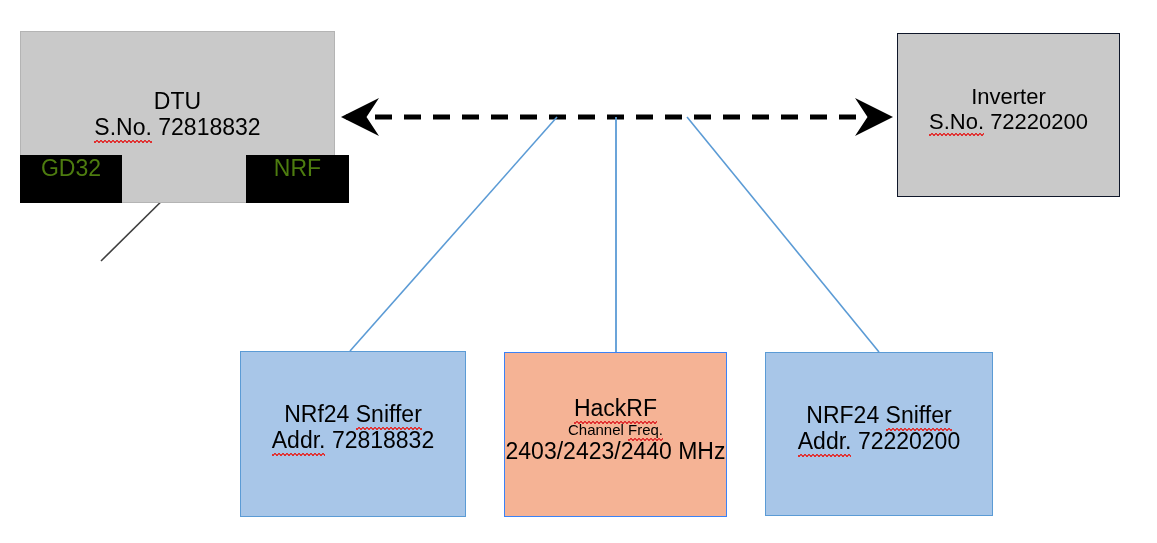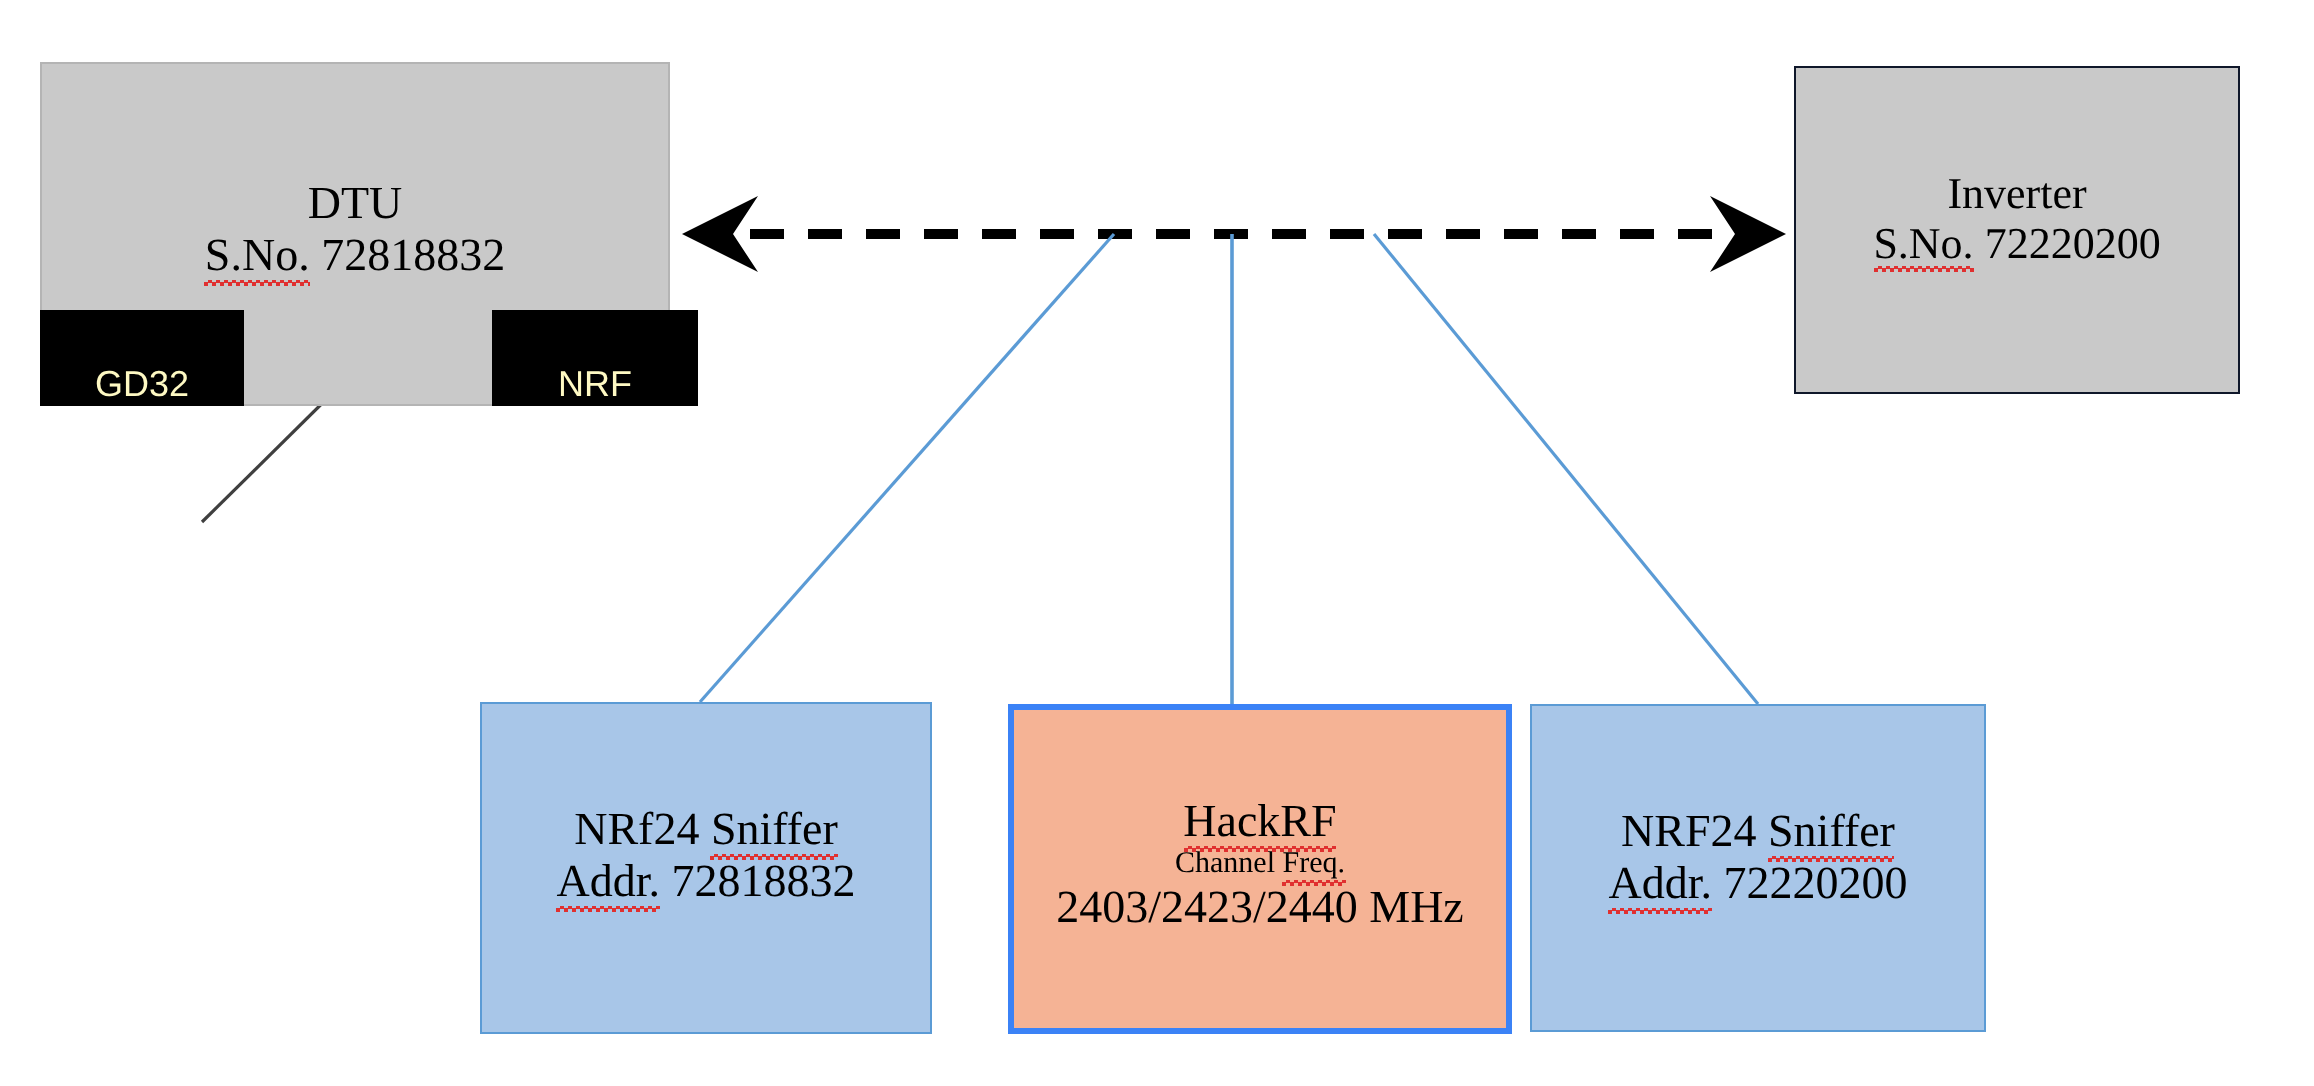--- a/index.html
+++ b/index.html
@@ -20,21 +20,20 @@
   .box {
     position: absolute;
     box-sizing: border-box;
     display: flex;
     flex-direction: column;
     align-items: center;
     justify-content: center;
     text-align: center;
     color: #000000;
     line-height: 1.12;
-    font-family: Liberation Serif, serif;
   }
 
   
   #dtu-box {
     left: 20px; top: 31px;
     width: 315px; height: 172px;
     background: #c9c9c9;
     border: 1px solid #b4b4b4;
     justify-content: flex-start;
     padding-top: 57px;
@@ -50,25 +49,25 @@
     justify-content: flex-start;
     padding-top: 51px;
   }
   #inverter-title { font-size: 22px; }
   #inverter-serial { font-size: 22px; }
 
   
   .chip {
     position: absolute;
     background: #000000;
-    color: #fef9c3;
+    color: #4d7c0f;
     display: flex;
-    align-items: flex-end;
+    align-items: flex-start;
     justify-content: center;
-    font-size: 18px;
+    font-size: 23px;
     box-sizing: border-box;
   }
   #gd32-box { left: 20px; top: 155px; width: 102px; height: 48px; }
   #nrf-box  { left: 230px; top: 155px; width: 103px; height: 48px; margin-left: 16px; }
 
   
   #logic-box {
     left: 20px; top: 261px;
     width: 162px; height: 73px;
     background: #a9d18e;
@@ -83,23 +82,23 @@
     background: #a8c6e8;
     border: 1px solid #5b9bd5;
     justify-content: flex-start;
     padding-top: 50px;
   }
   #sniffer-left-box .l1,
   #sniffer-left-box .l2 { font-size: 23px; }
 
   #hackrf-box {
     left: 504px; top: 352px;
-    width: 252px; height: 165px;
+    width: 223px; height: 165px;
     background: #f5b395;
-    border: 3px solid #3b82f6;
+    border: 1px solid #3b82f6;
     justify-content: flex-start;
     padding-top: 43px;
   }
   #hackrf-box .l1 { font-size: 23px; }
   #hackrf-box .l2 { font-size: 15px; }
   #hackrf-box .l3 { font-size: 23px; }
 
   #sniffer-right-box {
     left: 765px; top: 352px;
     width: 228px; height: 164px;

